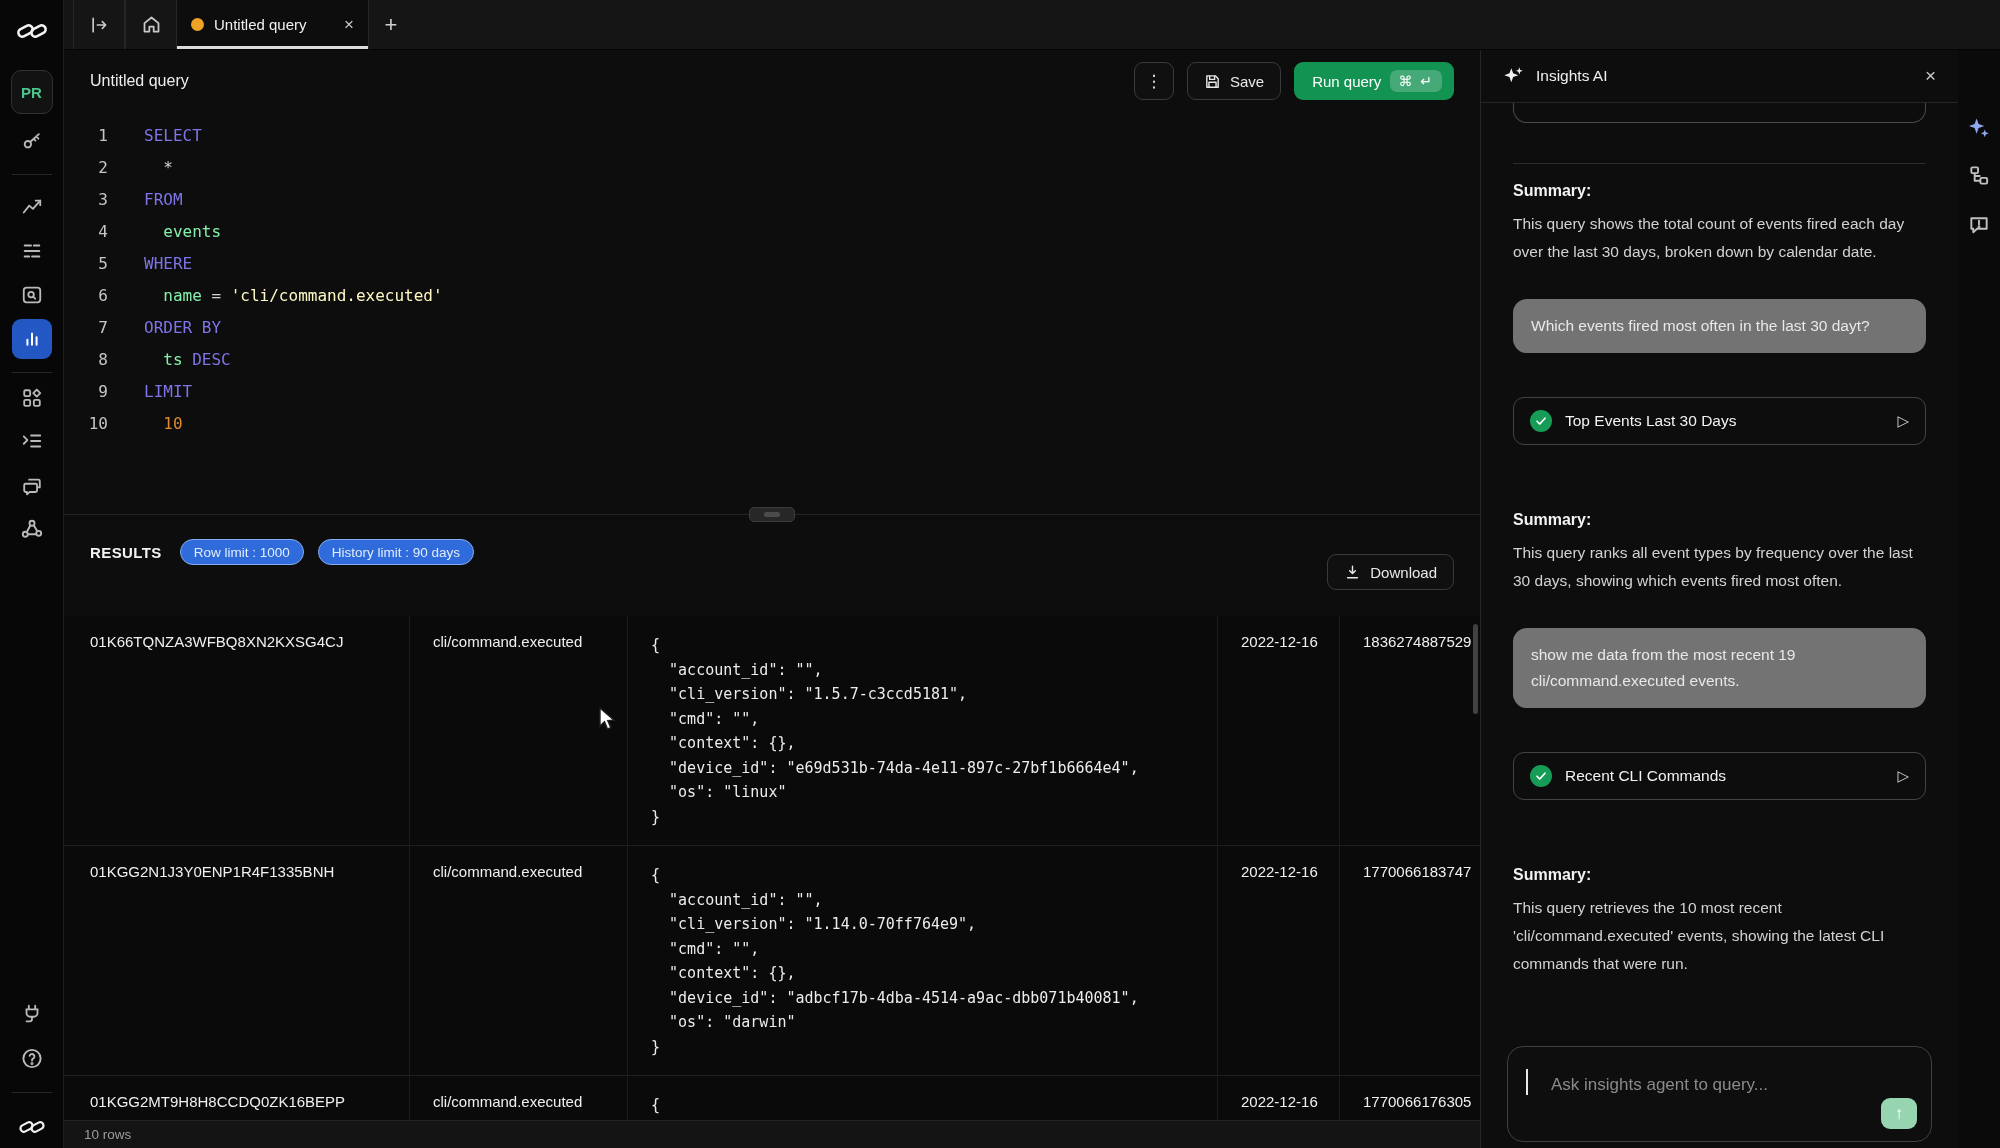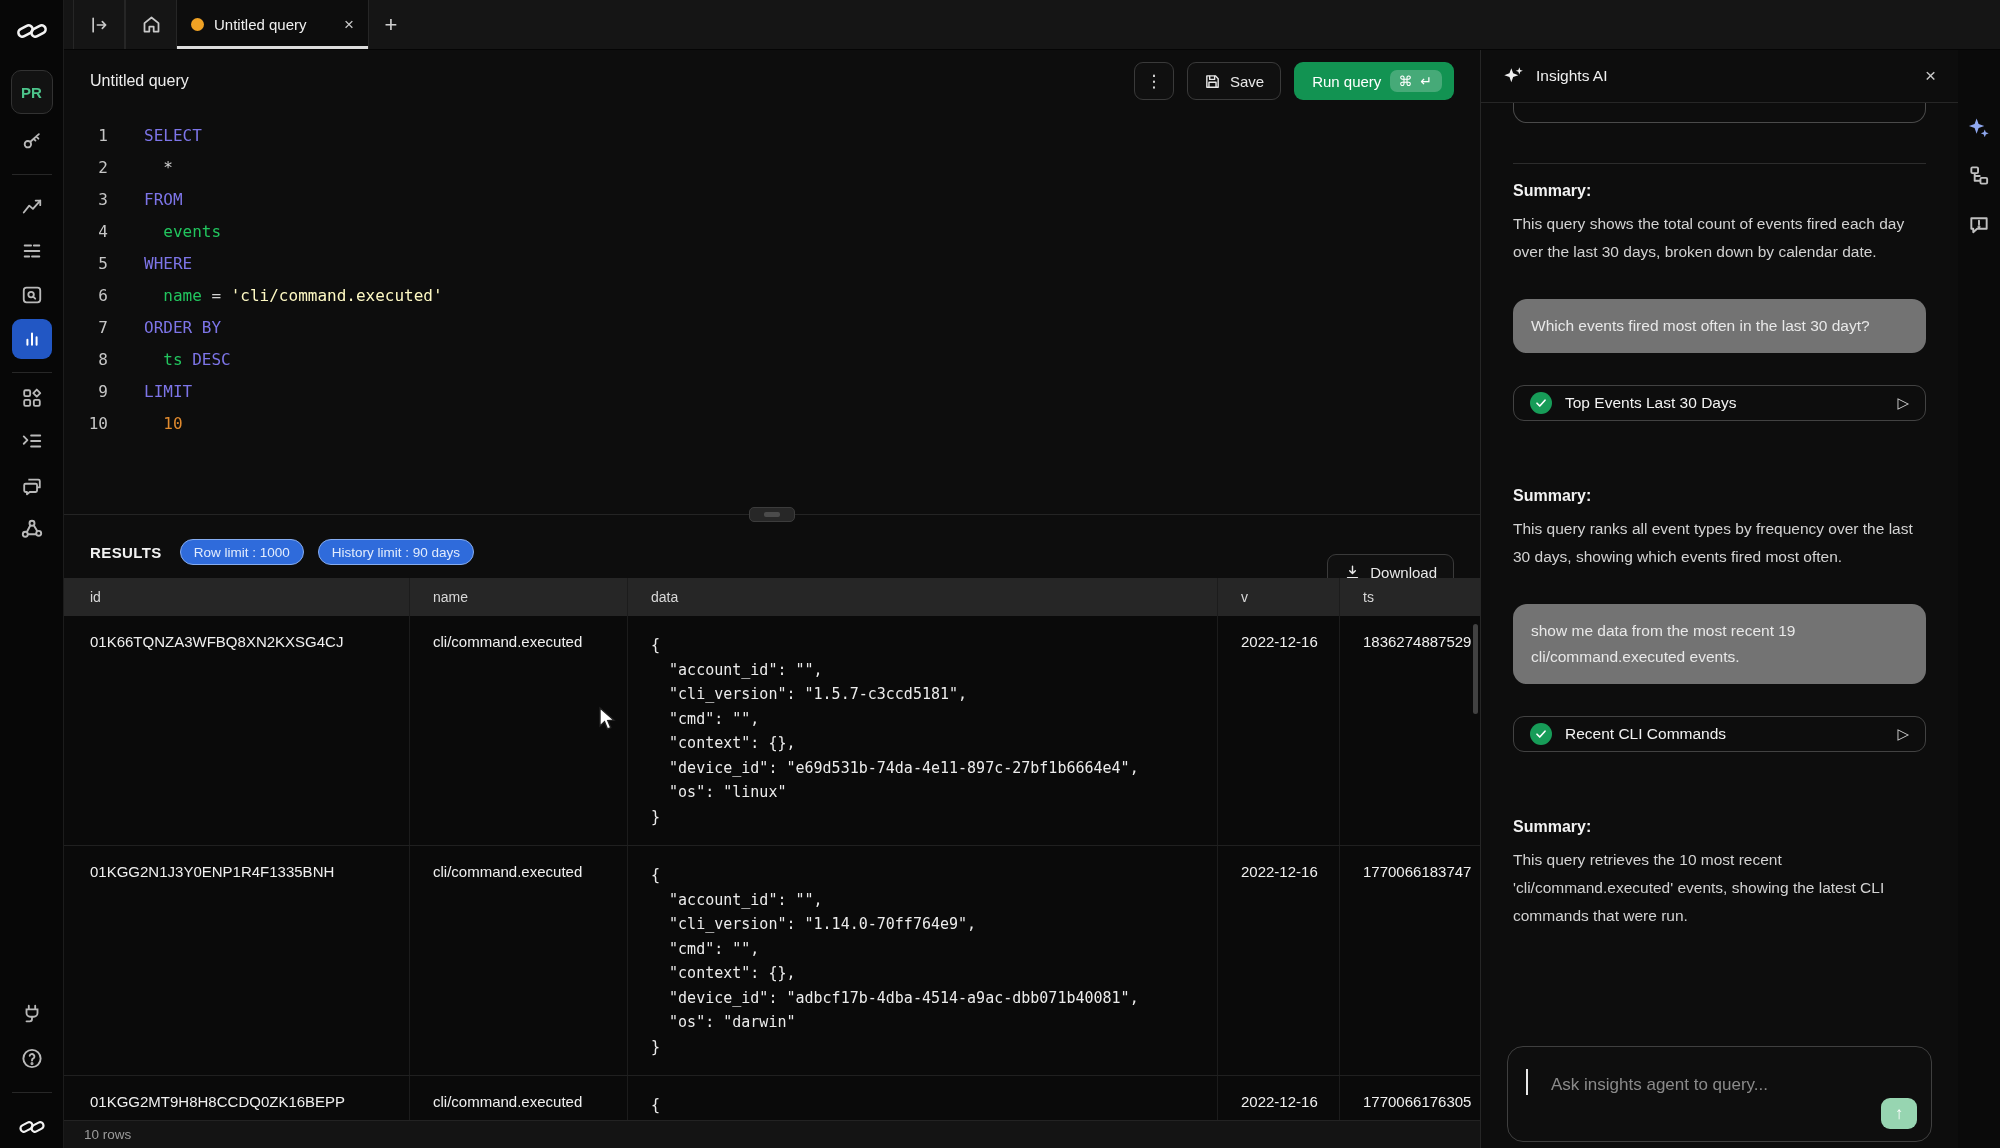--- a/index.html
+++ b/index.html
@@ -40,21 +40,21 @@
   .btn-save { padding:0 16px; }
   .btn-run { background:#129352; border:none; color:#ffffff; padding:0 12px 0 18px; font-weight:500; }
   .run-badge { background:rgba(255,255,255,.22); border-radius:7px; padding:3px 8px; font-size:14px; letter-spacing:2px; }
 
   
   .editor { position:absolute; left:0; right:0; top:62px; height:402px; padding-top:8px; overflow:hidden; }
   .ed-line { display:flex; height:32px; line-height:32px; font-size:16px; }
   .ed-num { width:44px; text-align:right; color:#c6c6c6; font-family:"DejaVu Sans Mono", monospace; flex:none; }
   .ed-code { margin-left:36px; white-space:pre; font-family:"DejaVu Sans Mono", monospace; }
   .tok-kw  { color:#7d75e8; }
-  .tok-id  { color:#22c55e;margin-top:13px; }
+  .tok-id  { color:#86efac;margin-top:13px; }
   .tok-str { color:#fef9c3; }
   .tok-num { color:#e08a2e; }
   .tok-op  { color:#d2d2d2; }
 
   
   .splitter { position:absolute; left:0; right:0; top:464px; height:12px; border-top:1px solid #242424; }
   .split-handle { position:absolute; left:50%; top:-8px; transform:translateX(-50%); width:46px; height:15px; background:#272727; border:1px solid #3c3c3c; border-radius:5px; display:flex; align-items:center; justify-content:center; }
   .split-handle::after { content:""; width:16px; height:5px; background:#4b4b4b; border-radius:2px; }
 
   
@@ -85,21 +85,21 @@
   .insights { position:absolute; left:1480px; top:50px; width:478px; bottom:0; background:#0d0d0d; border-left:1px solid #262626; overflow:hidden; }
   .in-header { height:53px; display:flex; align-items:center; padding:0 22px; gap:12px; border-bottom:1px solid #262626; }
   .in-title { font-size:15.5px; color:#f0f0f0; flex:1; }
   .in-close { color:#c8c8c8; font-size:19px; }
   .in-body { position:absolute; left:0; right:0; top:53px; bottom:0; padding:0 32px; overflow:hidden; }
   .partial-card { height:20px; border:1px solid #4a4a4a; border-top:none; border-radius:0 0 14px 14px; }
   .in-divider { margin-top:40px; height:1px; background:#2c2c2c; }
   .sum-label { margin-top:18px; font-size:16px; font-weight:bold; color:#f2f2f2; }
   .sum-text { margin-top:10px; font-size:15.5px; line-height:28px; color:#d2d2d2; }
   .bubble { margin-top:33px; background:#737373; border-radius:14px; padding:14px 18px; font-size:15.5px; line-height:26px; color:#e8e8e8; }
-  .task-card { margin-top:32px; height:36px; border:1px solid #424242; border-radius:11px; display:flex; align-items:center; padding:0 16px; gap:13px; }
+  .task-card { margin-top:44px; height:48px; border:1px solid #424242; border-radius:11px; display:flex; align-items:center; padding:0 16px; gap:13px; }
   .check-circle { width:22px; height:22px; border-radius:50%; background:#179c58; color:#fff; display:flex; align-items:center; justify-content:center; }
   .task-label { font-size:15.5px; color:#f2f2f2; flex:1; }
   .play-icon { color:#d4d4d4; font-size:15px; }
   .gap-lg { margin-top:66px; }
   .ask-box { position:absolute; left:26px; right:26px; top:996px; height:96px; border:1px solid #3f3f3f; border-radius:16px; background:#0e0e0e; padding:22px 18px; }
   .ask-row { display:flex; align-items:flex-end;gap:20px; }
   .caret { width:2px; height:26px; background:#e8e8e8; margin-right:3px; }
   .ask-placeholder { font-size:17px; color:#8a8a8a; }
   .send-btn { position:absolute; right:14px; bottom:12px; width:36px; height:31px; border-radius:9px; background:#97d5b1; color:#ffffff; display:flex; align-items:center; justify-content:center; font-size:17px; font-weight:bold; }
 
@@ -294,27 +294,20 @@
     <span class="pill first">Row limit : 1000</span>
     <span class="pill">History limit : 90 days</span>
     <button class="btn btn-download">
       <svg width="17" height="17" viewBox="0 0 24 24" fill="none" stroke="currentColor" stroke-width="2" stroke-linecap="round" stroke-linejoin="round">
         <path d="M12 3 v10 M8 9.5 l4 4 4 -4 M5 19.5 h14"></path>
       </svg>
       <span>Download</span>
     </button>
   </div>
 
-  <div class="thead tgrid">
-    <div class="tcell">id</div>
-    <div class="tcell">name</div>
-    <div class="tcell">data</div>
-    <div class="tcell">v</div>
-    <div class="tcell">ts</div>
-  </div>
 
   <div class="tbody" id="table-body">
     <div class="tscroll"></div>
   <div class="trow tgrid">
         <div class="tcell">01K66TQNZA3WFBQ8XN2KXSG4CJ</div>
         <div class="tcell">cli/command.executed</div>
         <div class="tcell">
           <div class="json-line">{</div>
           <div class="json-line">  "account_id": "",</div>
           <div class="json-line">  "cli_version": "1.5.7-c3ccd5181",</div>

